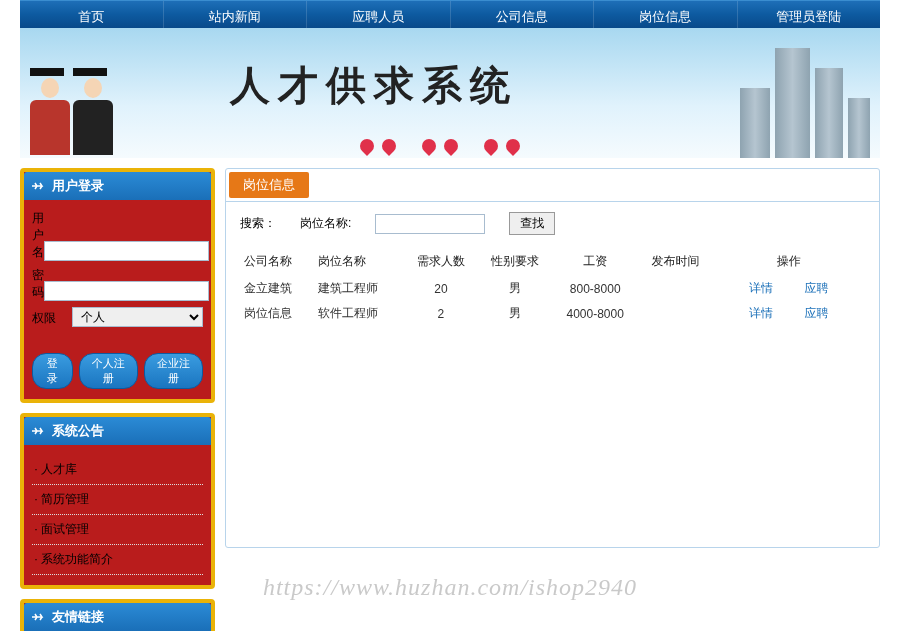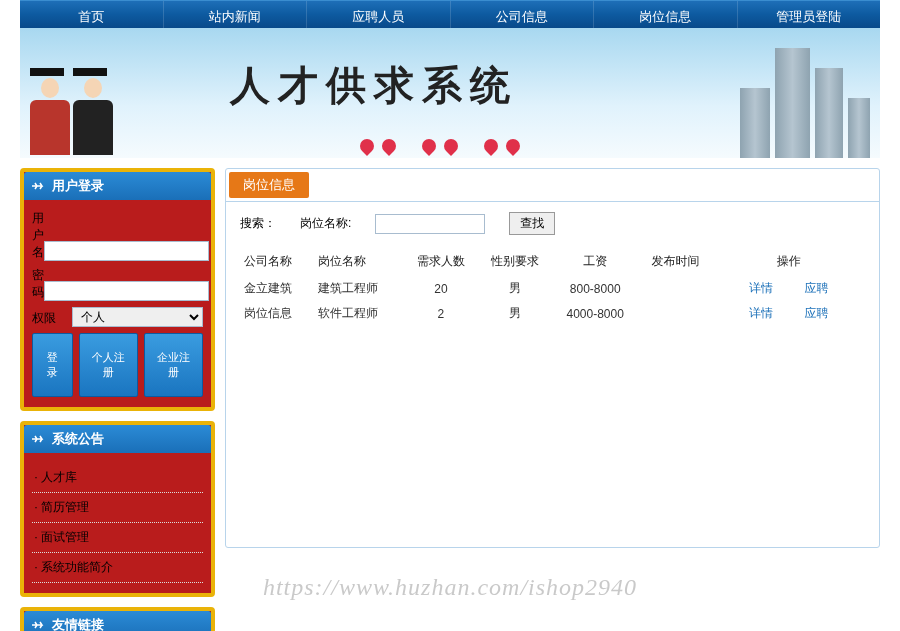--- a/index.html
+++ b/index.html
@@ -64,22 +64,22 @@
     
     
     .login-row { display: flex; align-items: flex-end; margin-bottom: 6px; }
     .login-row label { width: 40px; font-size: 12px; }
     .login-row input[type="text"], .login-row input[type="password"], .login-row select {
       flex: 1; border: 1px solid #a8bccf; height: 20px; padding: 0 4px; font-size: 12px;
     }
     .login-btns { display: flex; gap: 6px; margin-top: 6px; }
     .btn-blue { 
       background: linear-gradient(to bottom, #3a9ce0, #1a75c0);
-      color: #fff; border: 1px solid #0d5aa0; padding: 16px 10px;
-      font-size: 11px; cursor: pointer; border-radius: 2px;
+      color: #fff; border: 1px solid #0d5aa0; padding: 2px 10px;
+      font-size: 11px; cursor: pointer; border-radius: 14px; margin-top: 20px;
     }
     
     
     .announce-list { list-style: none; }
     .announce-list li { padding: 6px 2px; font-size: 12px; border-bottom: 1px dotted #ddd; }
     .announce-list li:before { content: "·"; margin-right: 3px; }
     .links-list { list-style: none; }
     .links-list li { padding: 7px 2px; font-size: 12px; }
     
     

